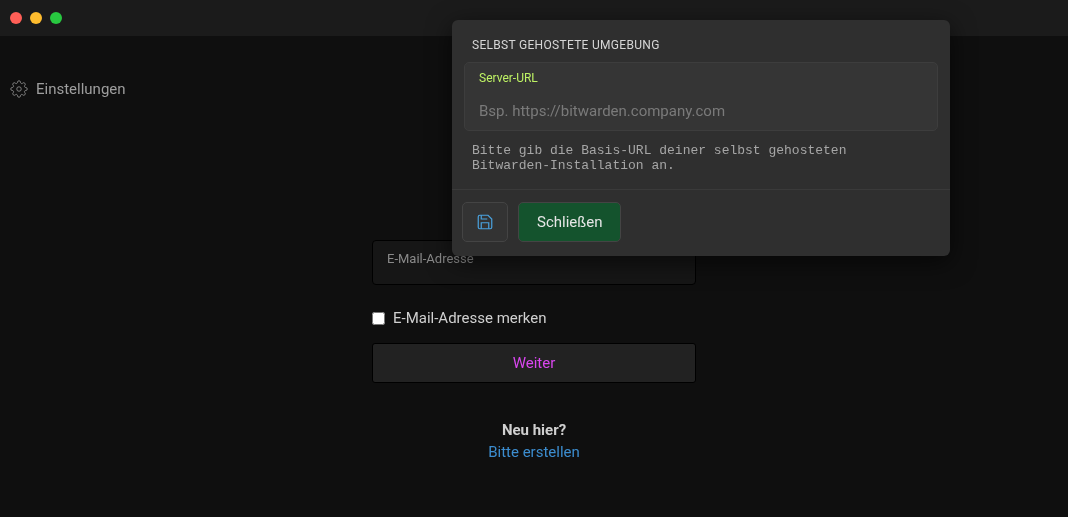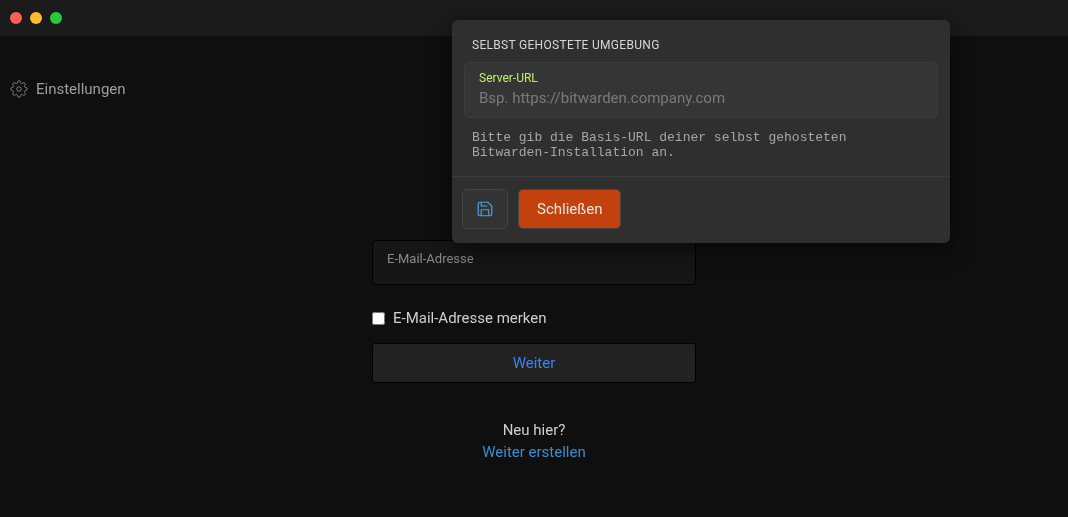--- a/index.html
+++ b/index.html
@@ -19,40 +19,40 @@
   .settings-btn { position:absolute; top:44px; left:10px; display:flex; align-items:flex-end; gap:8px; color:#9e9e9e; font-size:15px; cursor:pointer; }
   .gear { width:18px; height:18px; stroke:#9e9e9e; fill:none; }
 
   
   .login-col { position:absolute; left:50%; transform:translateX(-50%); top:150px; width:324px; text-align:center; }
   .login-tag { color:#e0e0e0; font-size:20px; font-weight:400; margin-bottom:30px; }
   .field-box { background:#161616; border:1px solid #000; border-radius:4px; padding:10px 14px 18px 14px; text-align:left; margin-bottom:24px; }
   .field-label { font-size:13px; color:#8a8a8a; }
   .remember { display:flex; align-items:center; gap:8px; color:#d0d0d0; font-size:15px; text-align:left; margin-bottom:16px; }
   .remember input { width:13px; height:13px; accent-color:#555; }
-  .continue-btn { width:100%; background:#222; border:1px solid #000; color:#3b82f6; font-size:15px; padding:10px 0; cursor:pointer; border-radius:3px; }
-  .newhere { margin-top:38px; color:#d0d0d0; font-size:15px; }
+  .continue-btn { width:100%; background:#222; border:1px solid #000; color:#d946ef; font-size:15px; padding:10px 0; cursor:pointer; border-radius:3px; }
+  .newhere { margin-top:38px; color:#d0d0d0; font-size:15px;font-weight:bold; }
   .create-acct { color:#3c8dcf; font-size:15px; margin-top:4px; cursor:pointer; }
 
   
   .modal { position:absolute; top:-16px; left:452px; width:498px; background:#2f2f2f; border-radius:6px; box-shadow:0 6px 24px rgba(0,0,0,.6); overflow:hidden; padding-bottom:0; }
   .modal-head { padding:18px 20px 10px 20px; color:#d6d6d6; font-size:12px; letter-spacing:.3px; text-transform:uppercase; }
   .modal-body { padding:0 12px; }
   .input-card { background:#353535; border:1px solid #3d3d3d; border-radius:5px; padding:8px 14px 10px 14px; }
   .input-card .lbl { font-size:12px; color:#bef264; }
-  .input-card input { width:100%; background:transparent; border:none; outline:none; color:#ddd; font-size:15px; margin-top:4px; }
+  .input-card input { width:100%; background:transparent; border:none; outline:none; color:#ddd; font-size:15px; margin-top:17px; }
   .input-card input::placeholder { color:#7a7a7a; }
   .help { color:#a6a6a6; font-size:13px; margin:12px 8px 16px 8px;font-family:Liberation Mono, monospace; }
   .expander { display:flex; align-items:center; gap:10px; color:#d6d6d6; font-size:14px; text-transform:uppercase; letter-spacing:.3px; padding:6px 6px 18px 6px; cursor:pointer; }
   .chev { width:10px; height:10px; border-right:2px solid #9a9a9a; border-bottom:2px solid #9a9a9a; transform:rotate(-45deg); }
   .modal-sep { height:1px; background:#3a3a3a; }
   .modal-actions { display:flex; gap:10px; padding:12px 10px 14px 10px; }
   .icon-btn { width:46px; height:40px; border:1px solid #444; background:#333; border-radius:5px; display:flex; align-items:center; justify-content:center; cursor:pointer; }
   .save-icn { width:18px; height:18px; stroke:#4aa3e0; fill:none; stroke-width:1.6; }
-  .close-btn { height:40px; padding:0 18px; border:1px solid #444; background:#c2410c; color:#e6e6e6; font-size:15px; border-radius:5px; cursor:pointer; }
+  .close-btn { height:40px; padding:0 18px; border:1px solid #444; background:#14532d; color:#e6e6e6; font-size:15px; border-radius:5px; cursor:pointer; }
 </style>
 </head>
 <body>
 
 <div class="titlebar">
   <div class="traffic">
     <span class="t-close"></span>
     <span class="t-min"></span>
     <span class="t-max"></span>
   </div>
@@ -72,21 +72,21 @@
     <div class="login-tag">zuzugreifen.</div>
     <div class="field-box">
       <div class="field-label">E-Mail-Adresse</div>
     </div>
     <label class="remember">
       <input type="checkbox" style="">
       <span>E-Mail-Adresse merken</span>
     </label>
     <button class="continue-btn">Weiter</button>
     <div class="newhere">Neu hier?</div>
-    <div class="create-acct">Weiter erstellen</div>
+    <div class="create-acct">Bitte erstellen</div>
   </div>
 
   <div class="modal">
     <div class="modal-head">SELBST GEHOSTETE UMGEBUNG</div>
     <div class="modal-body">
       <div class="input-card">
         <div class="lbl">Server-URL</div>
         <input type="text" placeholder="Bsp. https://bitwarden.company.com" style="">
       </div>
       <div class="help">Bitte gib die Basis-URL deiner selbst gehosteten Bitwarden-Installation an.</div>

